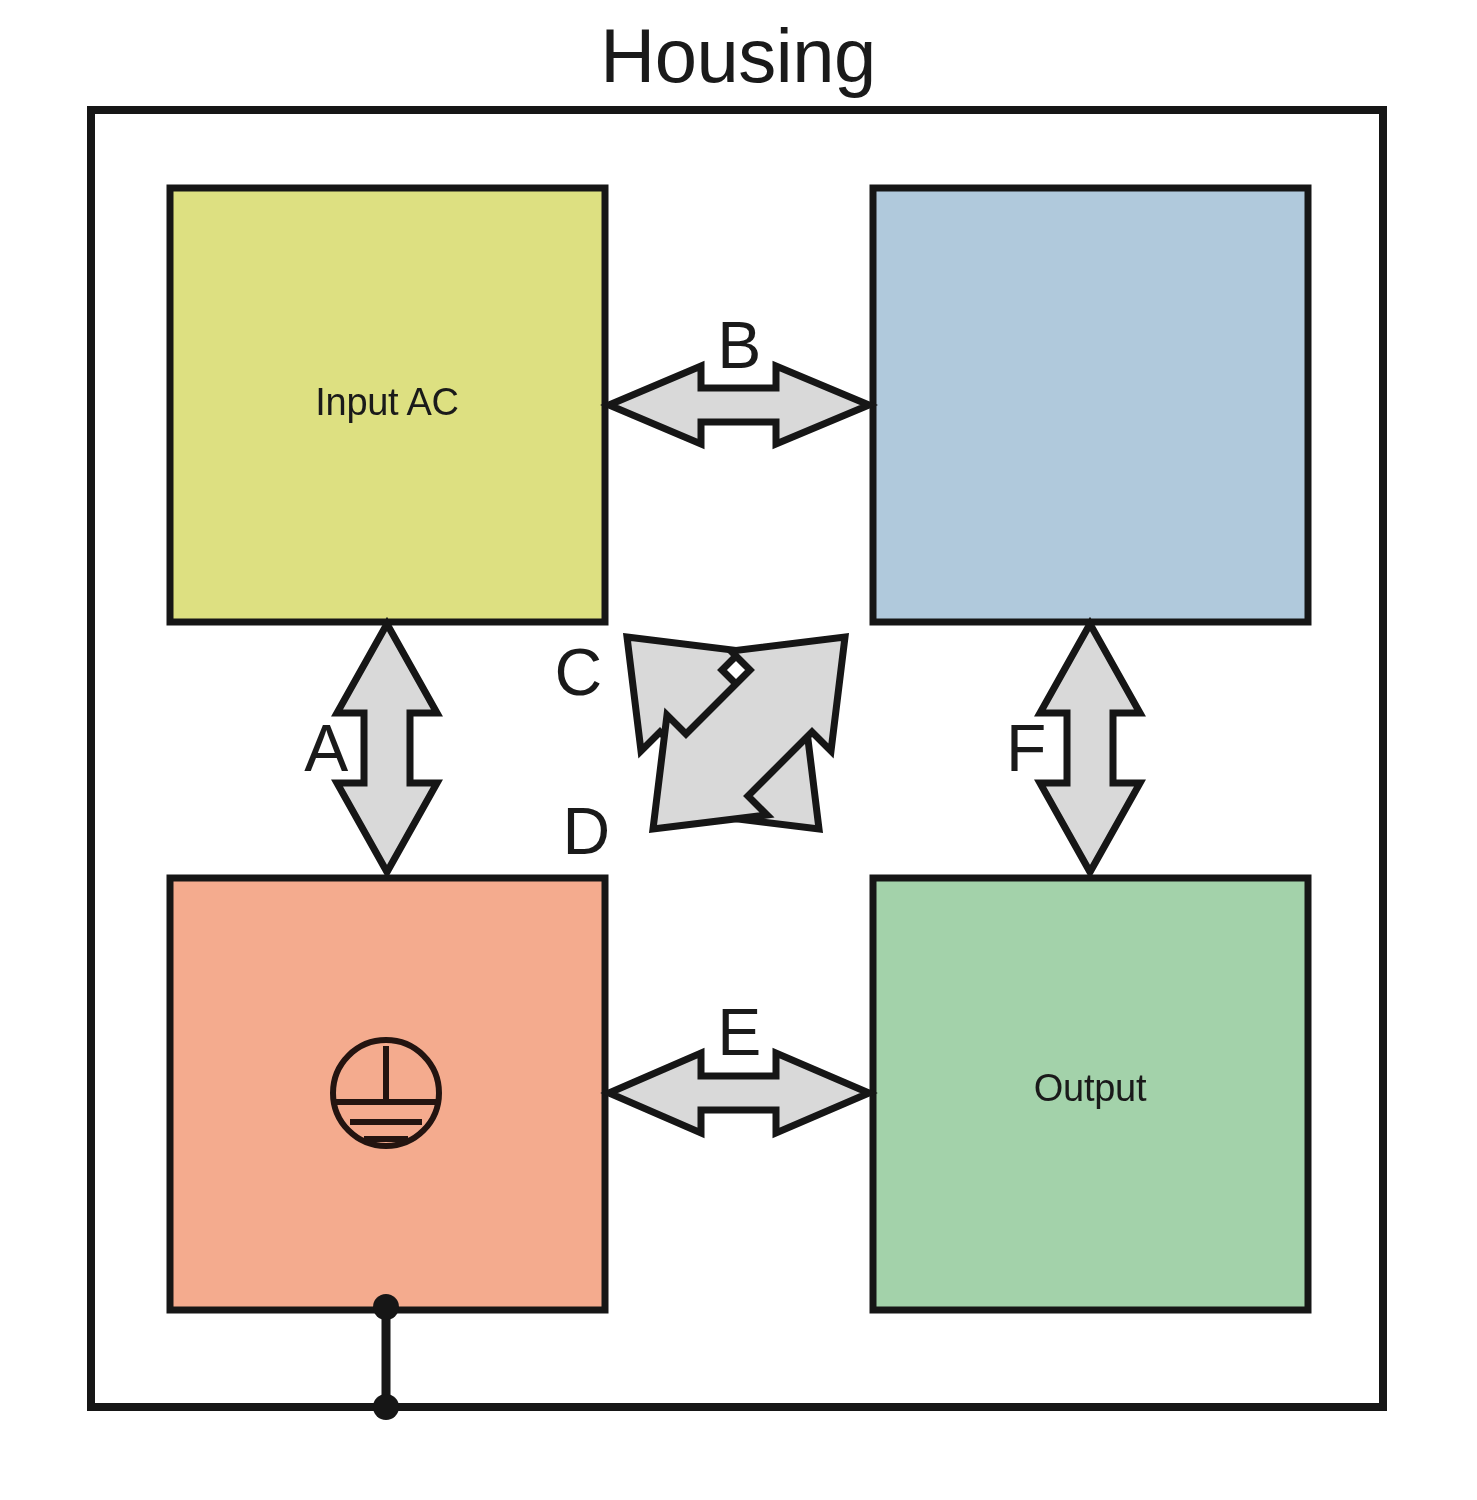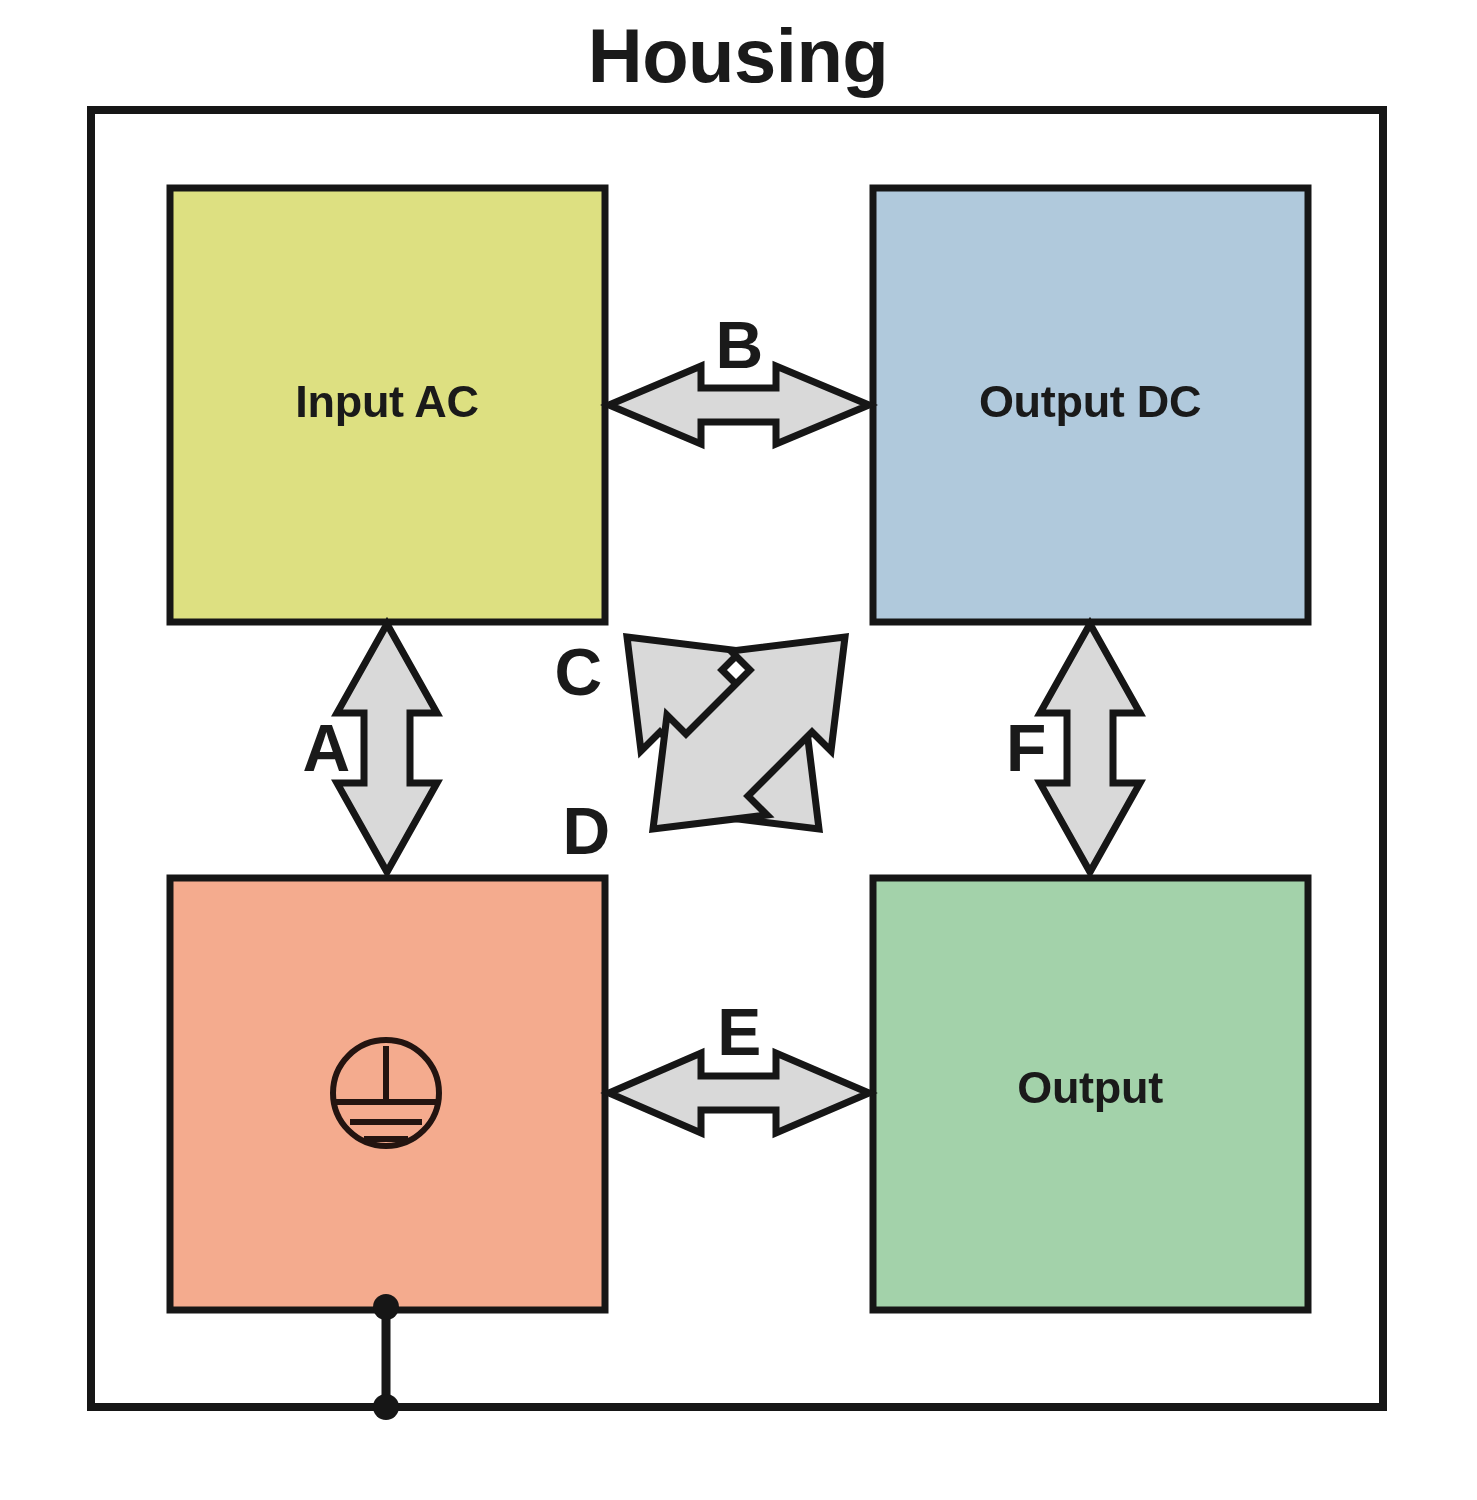--- a/index.html
+++ b/index.html
@@ -19,30 +19,30 @@
     position: absolute;
     left: 0;
     top: 0;
     width: 1477px;
     height: 1500px;
   }
   .ov {
     position: absolute;
     color: #1a1a1a;
     font-family: "Liberation Sans", sans-serif;
-    font-weight: bold;
+    font-weight: normal;
     white-space: nowrap;
     -webkit-font-smoothing: antialiased;
   }
   .title-text {
     font-size: 76px;
     letter-spacing: -0.5px;
   }
   .box-label {
-    font-size: 45px;
+    font-size: 38px;
     letter-spacing: -0.3px;
   }
   .arrow-label {
     font-size: 66px;
     letter-spacing: -0.5px;
   }
   .center-x {
     transform: translateX(-50%);
   }
   .center-xy {
@@ -91,21 +91,20 @@
     <polygon points="627,637 741,651 722,670 786,734 805,715 819,829 705,815 724,796 660,732 641,751" fill="#d9d9d9" stroke="#161616" stroke-width="7" stroke-linejoin="miter"></polygon>
 
     <polygon points="845,637 831,751 812,732 748,796 767,815 653,829 667,715 686,734 750,670 731,651" fill="#d9d9d9" stroke="#161616" stroke-width="7" stroke-linejoin="miter"></polygon>
 
   </svg>
 
   <div class="ov title-text center-x" style="left:738px; top:12px;">Housing</div>
 
   <div class="ov box-label center-xy" style="left:387px; top:402px;">Input AC</div>
 
-  <div class="ov box-label center-xy" style="left:1090px; top:402px;">Output DC</div>
 
   <div class="ov box-label center-xy" style="left:1090px; top:1088px;">Output</div>
 
   <div class="ov arrow-label center-xy" style="left:326px; top:748px;">A</div>
 
   <div class="ov arrow-label center-xy" style="left:739px; top:345px;">B</div>
 
   <div class="ov arrow-label center-xy" style="left:578px; top:672px;">C</div>
 
   <div class="ov arrow-label center-xy" style="left:586px; top:831px;">D</div>

